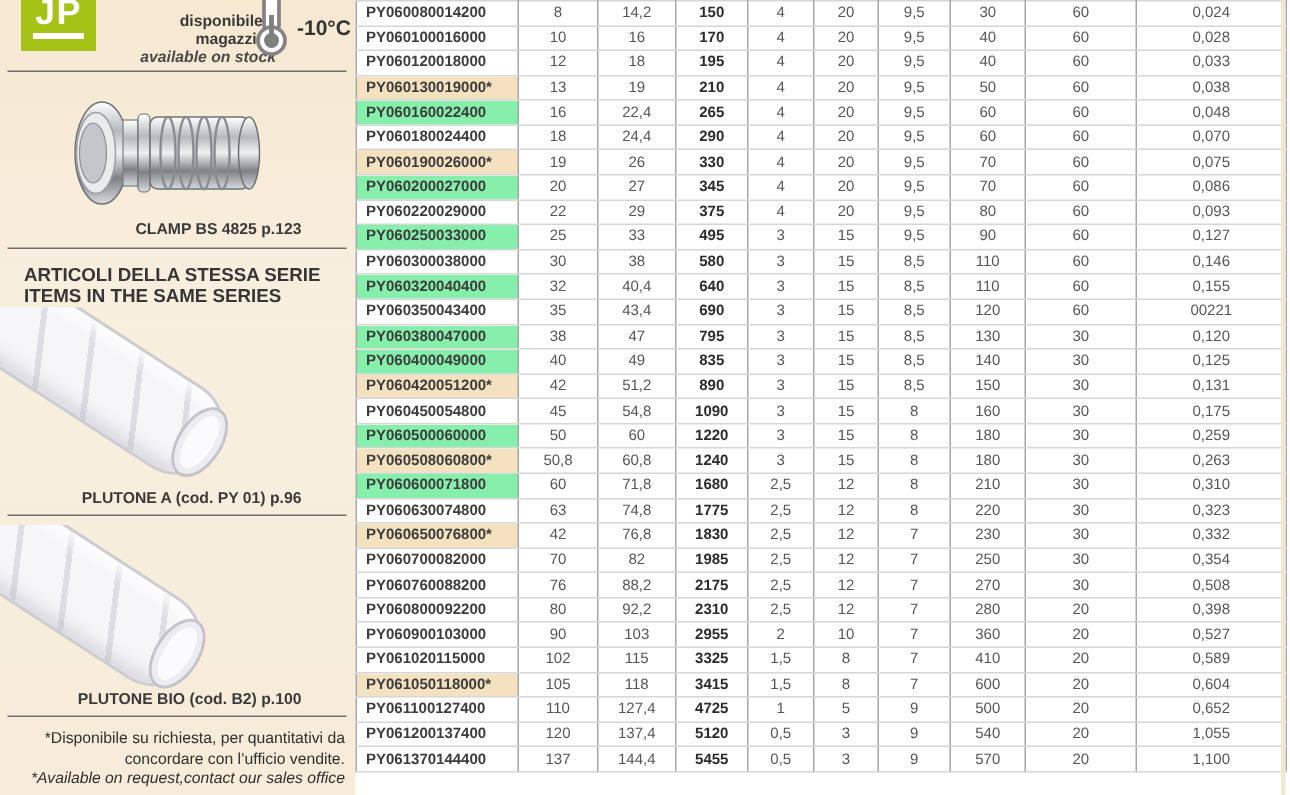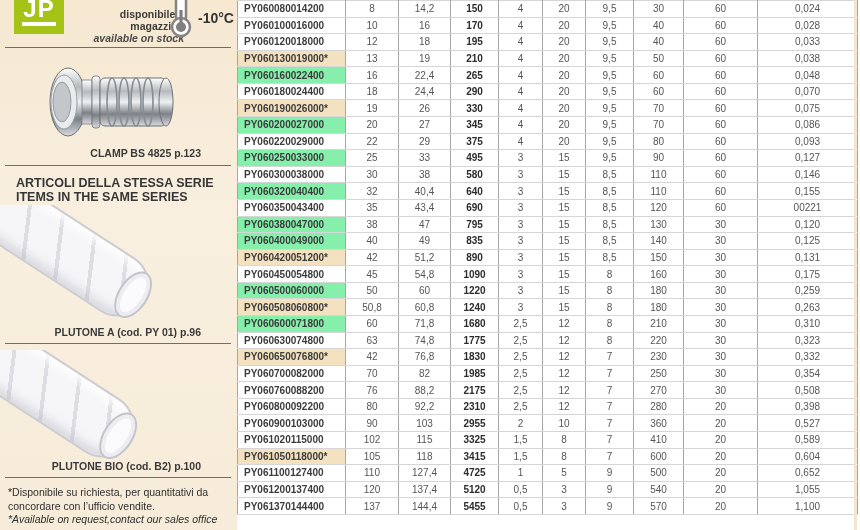--- a/index.html
+++ b/index.html
@@ -31,21 +31,21 @@
   .series-head .en { }
 
   
   .hose-wrap { position:absolute; left:0; width:237px; overflow:hidden; }
   .hose { position:absolute; width:260px; height:64px; border-radius:32px;
           background:repeating-linear-gradient(64deg,#f6f6f9 0 16px,#dddde3 16px 20px,#f6f6f9 20px 34px);
           border:2px solid #ccccd2; transform:rotate(33deg); box-shadow:inset 0 6px 10px rgba(255,255,255,.9), inset 0 -6px 10px rgba(180,180,190,.45); }
   .hose .opening { position:absolute; right:-4px; top:4px; width:30px; height:52px; border-radius:50%;
                    background:#fbfbfd; border:2px solid #c3c3cb; box-shadow:inset 0 0 0 4px #ececf1; }
 
-  .footnote { position:absolute; left:8px; top:486px; width:222px; font-size:10.5px; color:#2f2f2f; line-height:13.5px; }
+  .footnote { position:absolute; left:8px; top:486px; width:222px; font-size:10.5px; color:#2f2f2f; line-height:13.5px;text-align:right; }
   .footnote .en { font-style:italic; }
 
   
   .table-area { position:absolute; left:237px; top:0; width:620px; height:530px; background:#ffffff; }
   .edge-strip { position:absolute; right:0; top:0; width:3px; height:530px; background:#f3e6d0; }
   table.spec { border-collapse:collapse; table-layout:fixed; width:620px; }
   table.spec td { height:16.58px; padding:0 4px; font-size:10px; color:#555555; text-align:center;
                   border-top:1px solid #d6d6d6; border-bottom:1px solid #d6d6d6;
                   border-left:1px solid #a6a6a6; border-right:1px solid #a6a6a6;
                   white-space:nowrap; overflow:hidden; }

